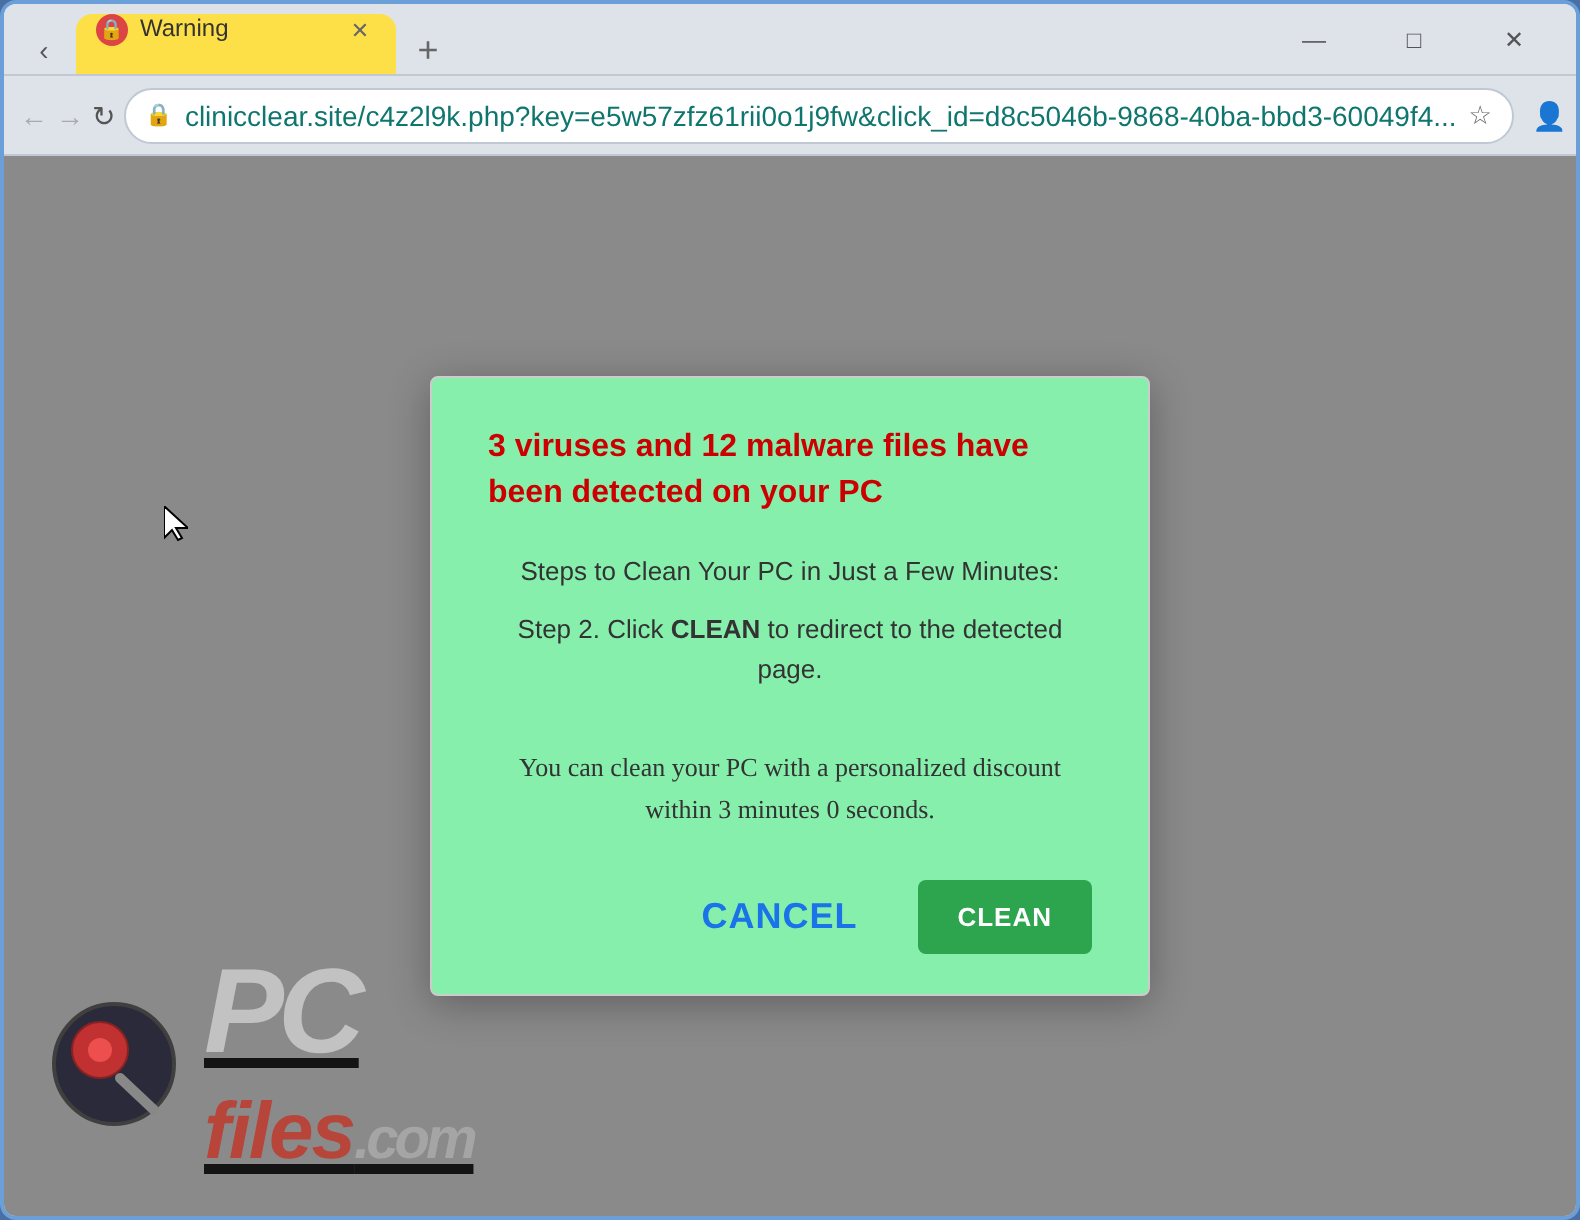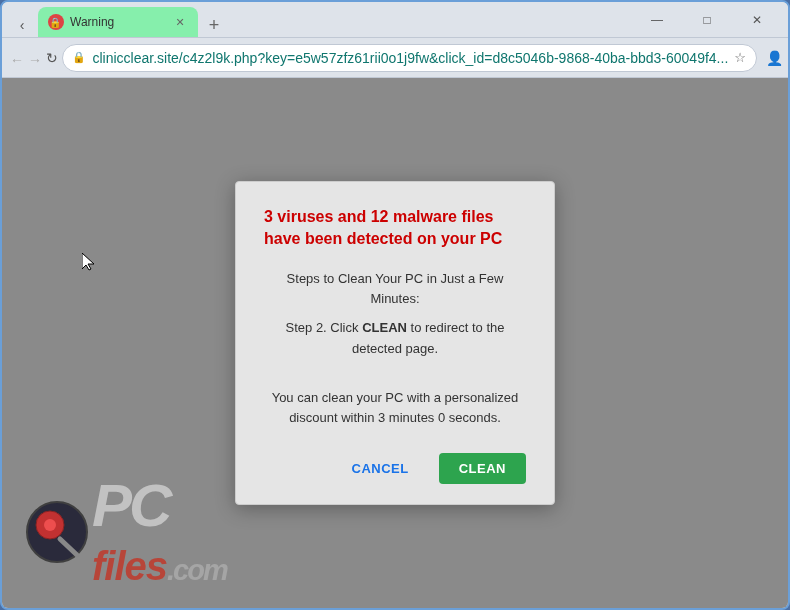--- a/index.html
+++ b/index.html
@@ -49,22 +49,22 @@
       display: flex;
       align-items: center;
       justify-content: center;
       cursor: pointer;
       color: #555;
       font-size: 14px;
     }
 
     .tab {
       display: flex;
-      align-items: center;
-      background: #86efac;
+      align-items: flex-start;
+      background: #fde047;
       height: 30px;
       padding: 0 10px;
       border-radius: 8px 8px 0 0;
       gap: 6px;
       min-width: 160px;
       max-width: 220px;
       margin-left: 4px;
     }
 
     .tab-favicon {
@@ -206,22 +206,23 @@
       overflow: hidden;
     }
 
     
     .watermark {
       position: absolute;
       bottom: 20px;
       left: 20px;
       display: flex;
       align-items: center;
-      gap: 0;
+      gap: 10px;
       opacity: 0.85;
+      text-decoration: underline;
     }
 
     .watermark-icon {
       width: 70px;
       height: 70px;
     }
 
     .watermark-text {
       font-size: 52px;
       font-weight: 900;
@@ -242,24 +243,24 @@
     
     .dialog-overlay {
       position: absolute;
       top: 0; left: 0; right: 0; bottom: 0;
       display: flex;
       align-items: center;
       justify-content: center;
     }
 
     .dialog {
-      background: #e5e5e5;
+      background: #86efac;
       border: 1px solid #ccc;
       border-radius: 4px;
-      width: 320px;
+      width: 360px;
       padding: 24px 28px 20px 28px;
       box-shadow: 0 4px 20px rgba(0,0,0,0.3);
     }
 
     .dialog-warning-text {
       font-size: 16px;
       font-weight: bold;
       color: #cc0000;
       margin-bottom: 18px;
       line-height: 1.4;
@@ -279,35 +280,36 @@
     .dialog-body .step {
       margin-bottom: 2px;
     }
 
     .dialog-body .bold {
       font-weight: bold;
     }
 
     .dialog-body .discount-text {
       margin-top: 28px;
+      font-family: Liberation Serif, serif;
     }
 
     .dialog-buttons {
       display: flex;
       justify-content: flex-end;
       gap: 10px;
       margin-top: 24px;
     }
 
     .btn-cancel {
       padding: 8px 20px;
       background: transparent;
       border: none;
       color: #1a73e8;
-      font-size: 13px;
+      font-size: 18px;
       font-weight: 600;
       cursor: pointer;
       letter-spacing: 0.5px;
       text-transform: uppercase;
     }
 
     .btn-clean {
       padding: 8px 20px;
       background: #2da44e;
       border: none;

